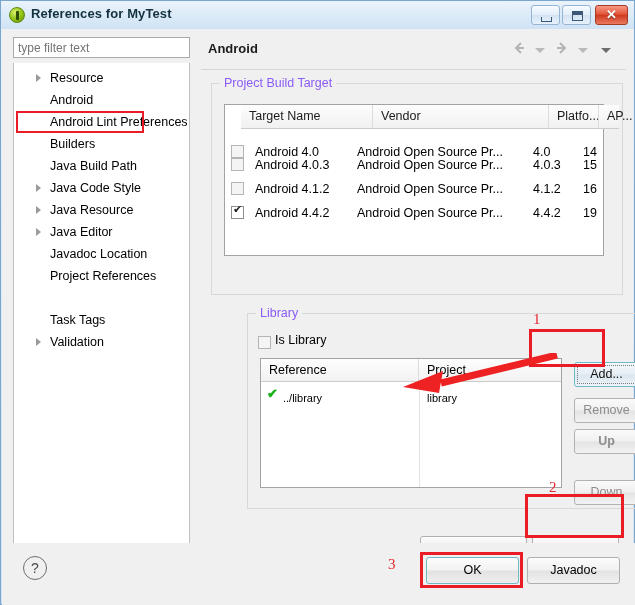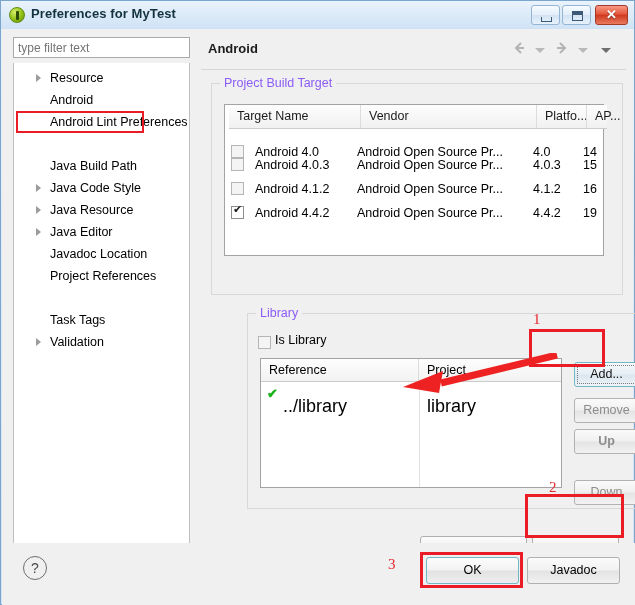--- a/index.html
+++ b/index.html
@@ -150,21 +150,21 @@
     padding:0 4px; font-size:12.5px; color:#8b5cf6;
   }
 
   
   #grp-target { left:10px; top:54px; width:412px; height:212px; }
   #target-table {
     position:absolute; left:12px; top:20px; width:380px; height:152px;
     background:#fff; border:1px solid #a3a3a3;
   }
   #target-head {
-    position:absolute; left:4px; top:0; width:378px; height:24px;
+    position:absolute; left:16px; top:0; width:378px; height:24px;
     background:linear-gradient(to bottom,#fdfdfd,#f1f1f1);
     border-bottom:1px solid #ccc;
   }
   .th {
     position:absolute; top:0; height:23px; line-height:23px;
     font-size:12.5px; padding-left:8px; color:#1a1a1a;
     border-right:1px solid #dcdcdc; overflow:hidden; white-space:nowrap;
   }
   .trow { position:absolute; left:0; width:378px; height:24px; }
   .cell {
@@ -202,21 +202,21 @@
     font-size:12.5px; padding-left:8px; border-right:1px solid #dcdcdc;
   }
   #lib-col-split {
     position:absolute; left:158px; top:23px; width:1px; height:105px; background:#e2e2e2;
   }
   #lib-row { position:absolute; left:0; top:23px; width:300px; height:24px; }
   #lib-check {
     position:absolute; left:6px; top:0; height:24px; line-height:24px;
     color:#19b319; font-size:13px; font-weight:700;
   }
-  .lib-cell { position:absolute; top:12px; height:24px; line-height:24px; font-size:18px; }
+  .lib-cell { position:absolute; top:4px; height:24px; line-height:24px; font-size:11px; }
 
   .sbtn {
     position:absolute; width:65px; height:25px;
     border:1px solid #b2b2b2; border-radius:3px;
     background:linear-gradient(to bottom,#fafafa 0%,#f0f0f0 48%,#e4e4e4 52%,#f2f2f2 100%);
     font-size:12.5px; text-align:center; line-height:23px; color:#8c8c8c;
   }
   #btn-add {
     left:326px; top:48px;
     border:1px solid #6fb8c4;
@@ -286,21 +286,21 @@
   #num-3 { left:387px; top:555px; }
   #red-arrow { position:absolute; left:398px; top:352px; width:160px; height:46px; }
 </style>
 </head>
 <body>
 
 <div id="window">
 
   <div id="titlebar">
     <div id="title-icon"></div>
-    <div id="title-text">Preferences for MyTest</div>
+    <div id="title-text">References for MyTest</div>
 
     <div class="winbtn" id="btn-min">
       <span class="glyph-min"></span>
     </div>
     <div class="winbtn" id="btn-max">
       <span class="glyph-max"></span>
     </div>
     <div class="winbtn" id="btn-close">
       <span class="glyph-close">✕</span>
     </div>
@@ -313,20 +313,23 @@
     <div id="tree-panel">
       <div class="tree-item" style="top:4px">
         <span class="tree-arrow"></span>
         <span class="tree-label">Resource</span>
       </div>
       <div class="tree-item" style="top:26px">
         <span class="tree-label">Android</span>
       </div>
       <div class="tree-item" style="top:48px">
         <span class="tree-label">Android Lint Preferences</span>
+      </div>
+      <div class="tree-item" style="top:70px">
+        <span class="tree-label">Builders</span>
       </div>
       <div class="tree-item" style="top:92px">
         <span class="tree-label">Java Build Path</span>
       </div>
       <div class="tree-item" style="top:114px">
         <span class="tree-arrow"></span>
         <span class="tree-label">Java Code Style</span>
       </div>
       <div class="tree-item" style="top:136px">
         <span class="tree-arrow"></span>

